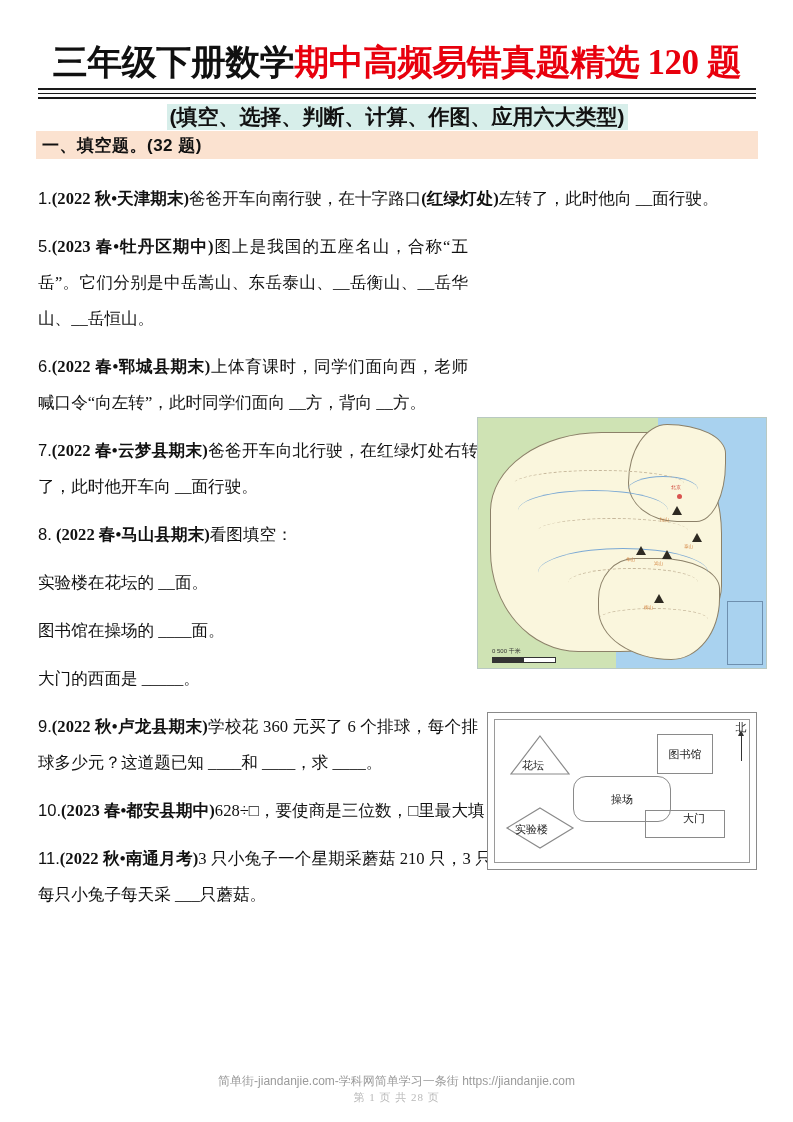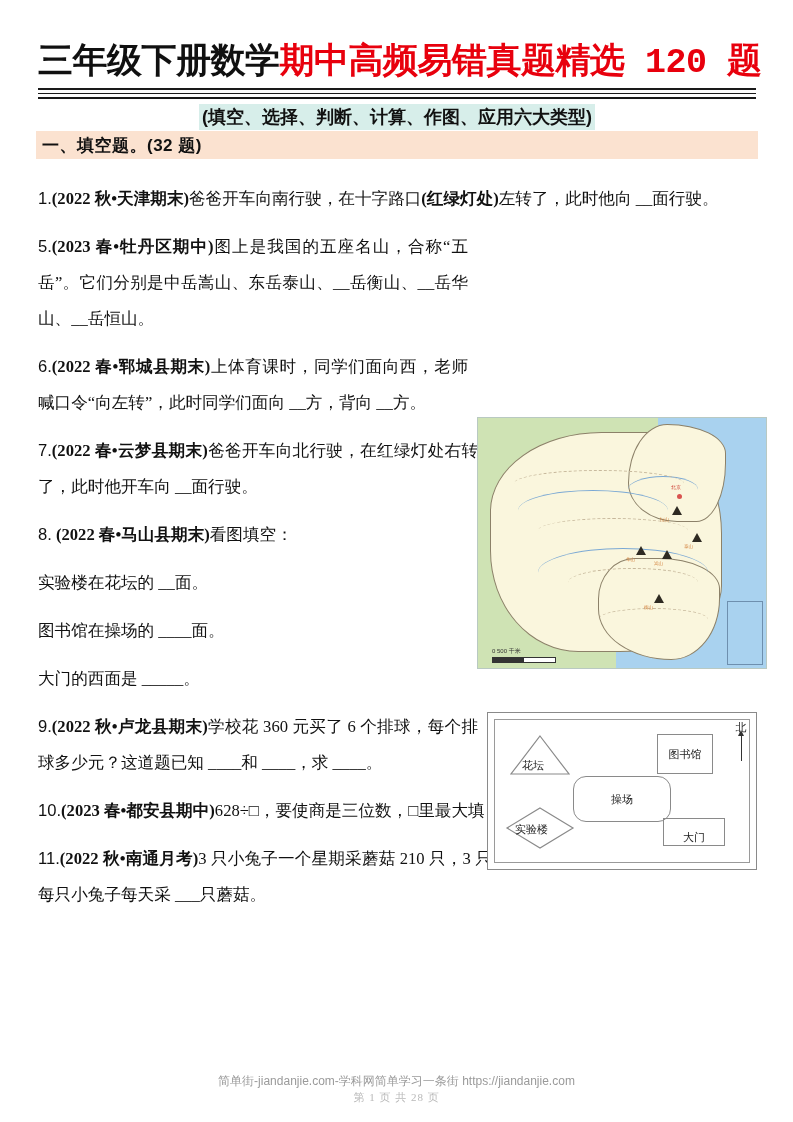--- a/index.html
+++ b/index.html
@@ -24,21 +24,21 @@
   }
 
   
   .title-wrap {
     position: absolute;
     left: 38px; top: 41px;
     width: 718px;
     text-align: center;
   }
   .title {
-    font-family: Liberation Mono, monospace;
+    font-family: Liberation Serif, serif;
     font-size: 35px;
     font-weight: bold;
     line-height: 44px;
     white-space: nowrap;
     letter-spacing: -0.5px;
   }
   .title .blk { color: #101010; }
   .title .red { color: #e8000d; }
 
   .rule {
@@ -56,21 +56,21 @@
   .subtitle-wrap {
     position: absolute;
     left: 38px; top: 104px;
     width: 718px;
     text-align: center;
   }
   .subtitle {
     display: inline-block;
     background: #d7eeea;
     font-family: "Liberation Sans", "DejaVu Sans", sans-serif;
-    font-size: 18px;
+    font-size: 21px;
     font-weight: bold;
     line-height: 24px;
     padding: 1px 3px;
     color: #111;
   }
 
   
   .section-band {
     position: absolute;
     left: 36px; top: 131px;
@@ -277,24 +277,24 @@
     left: 10px; bottom: 12px;
     width: 70px; height: 44px;
   }
   .dia-shape svg { display: block; }
   .dia-shape .sf-label {
     position: absolute;
     left: 10px; top: 16px;
   }
   .gate-box {
     position: absolute;
-    right: 24px; bottom: 16px;
+    right: 24px; bottom: 24px;
     width: 60px; height: 26px;
     border: 1.2px solid #8a8a8a;
-    display: flex; align-items: flex-end; justify-content: center;
+    display: flex; align-items: flex-start; justify-content: center; padding-left: 18px;
   }
   .north-wrap {
     position: absolute;
     right: 4px; top: 8px;
     width: 22px;
     text-align: center;
   }
   .north-wrap .nlab {
     font-family: "Liberation Serif", "DejaVu Serif", serif;
     font-size: 11px; color: #222;

